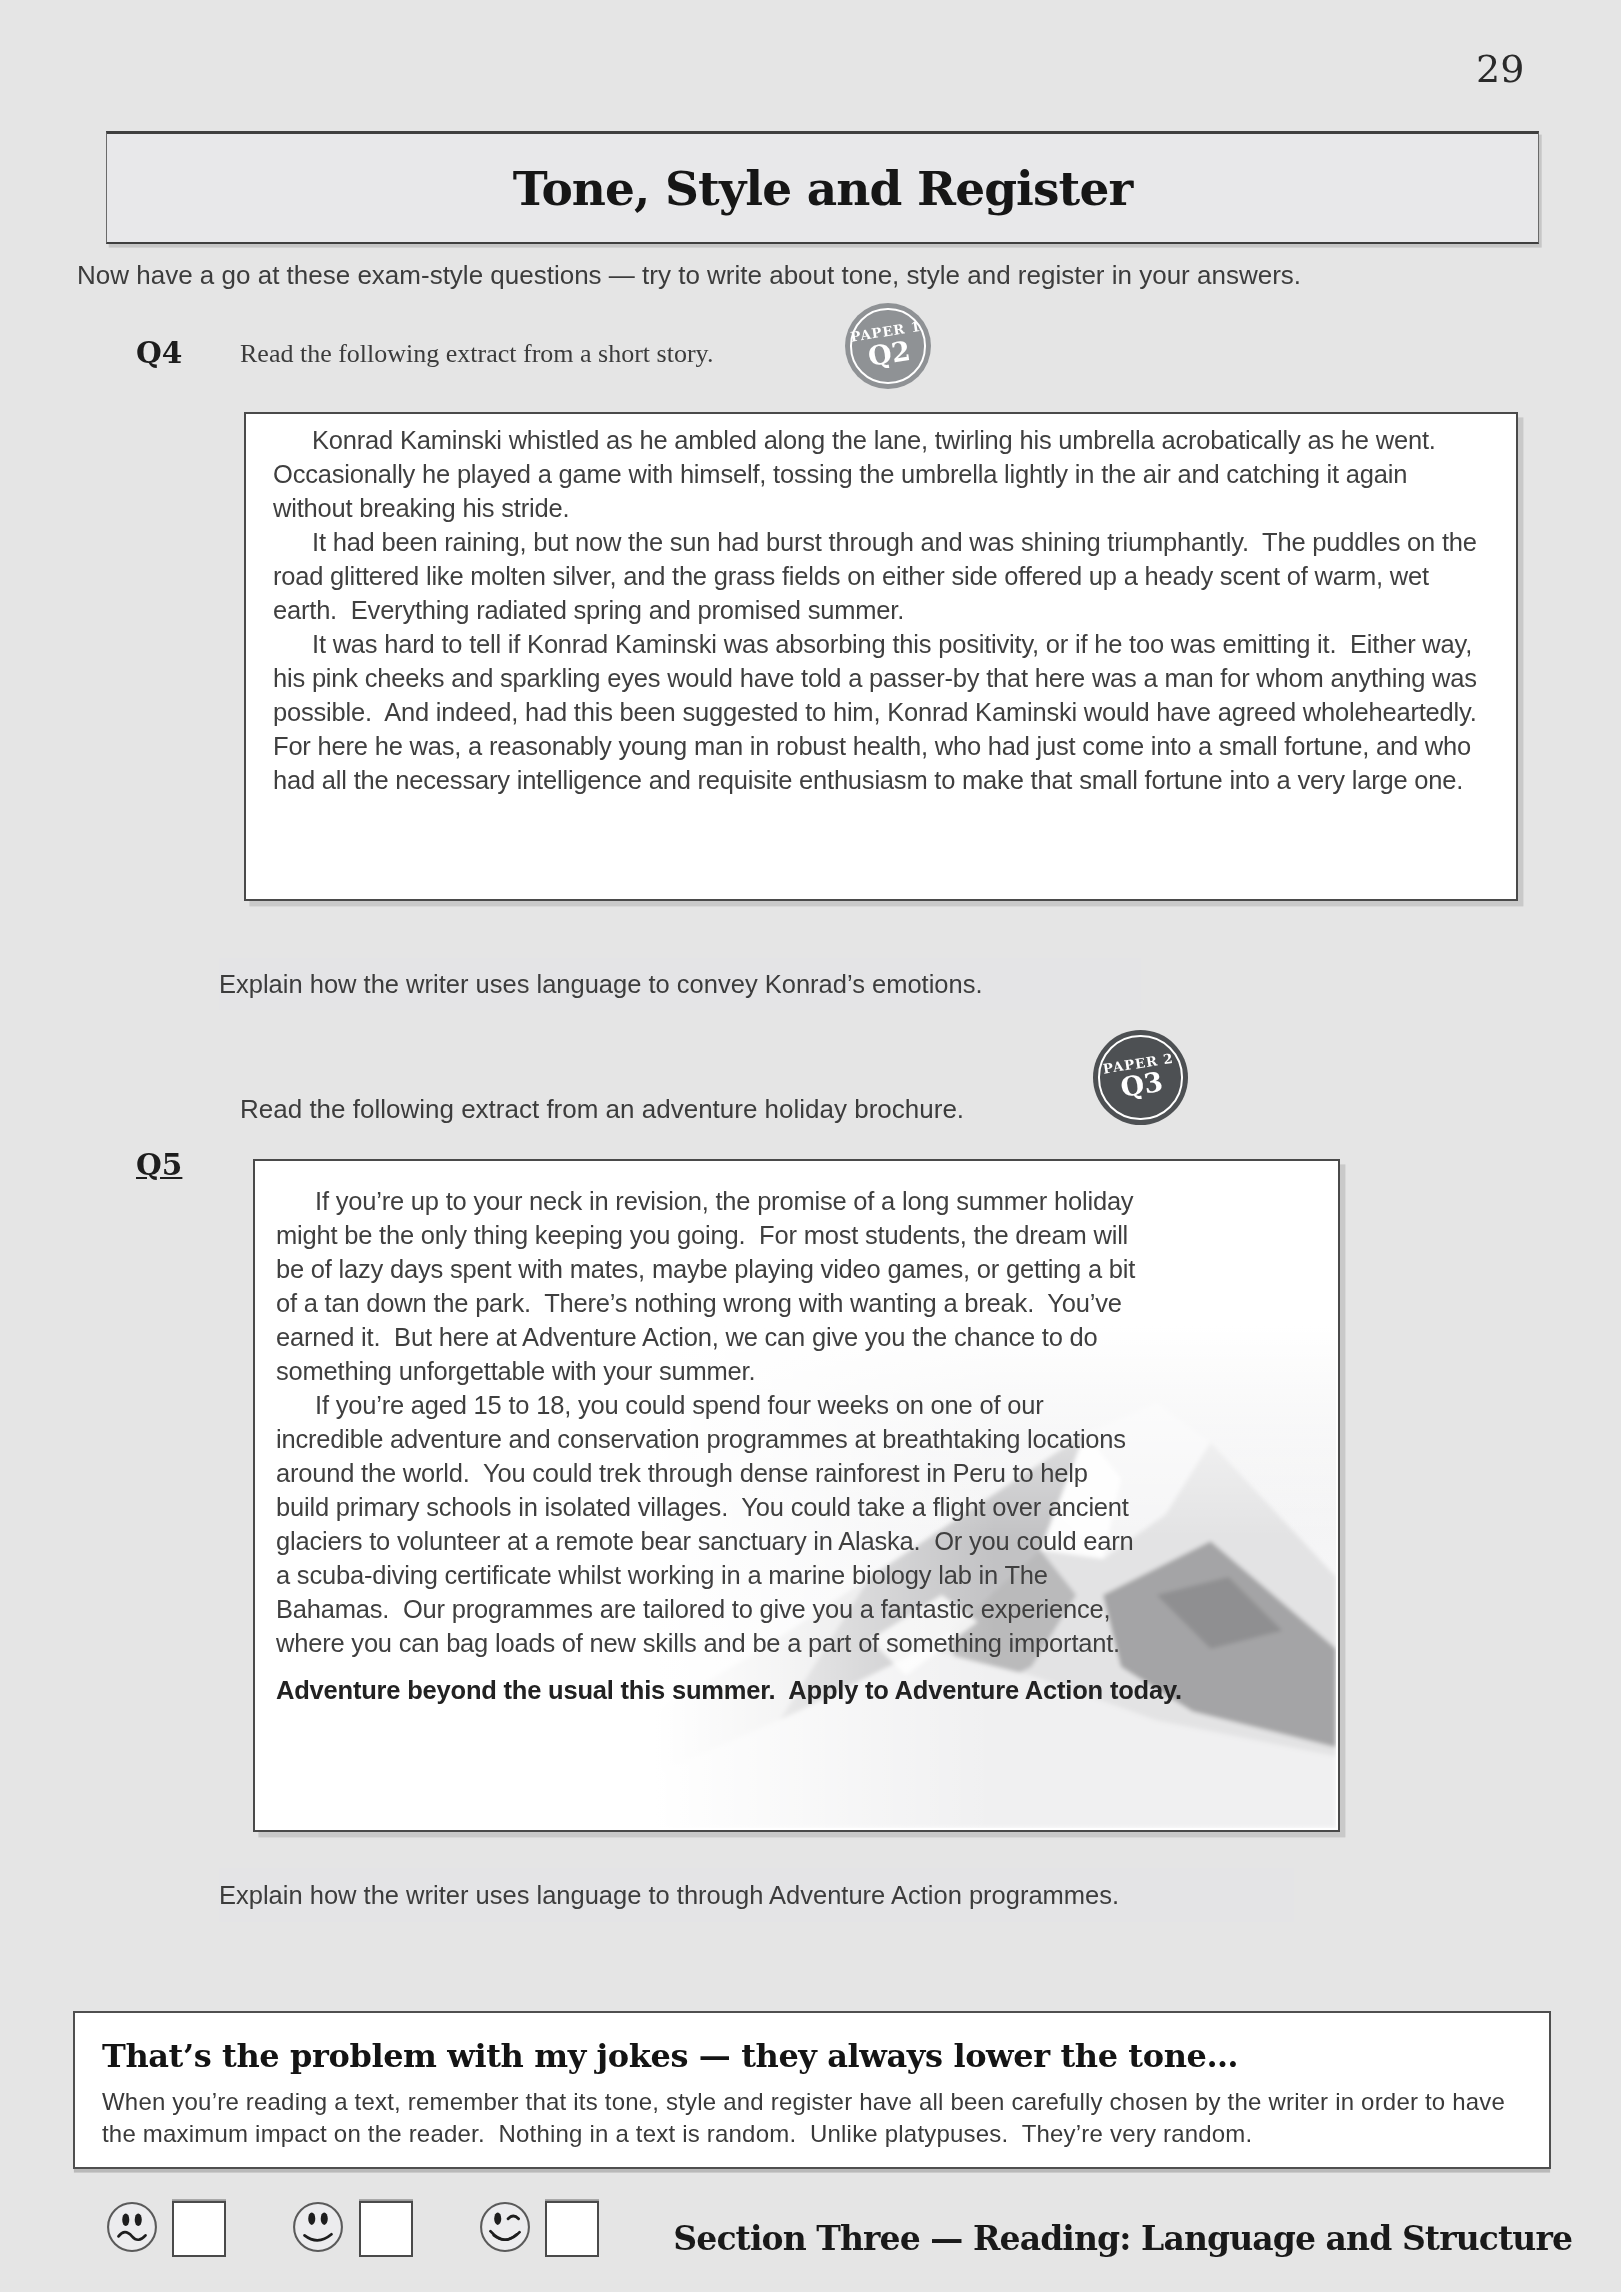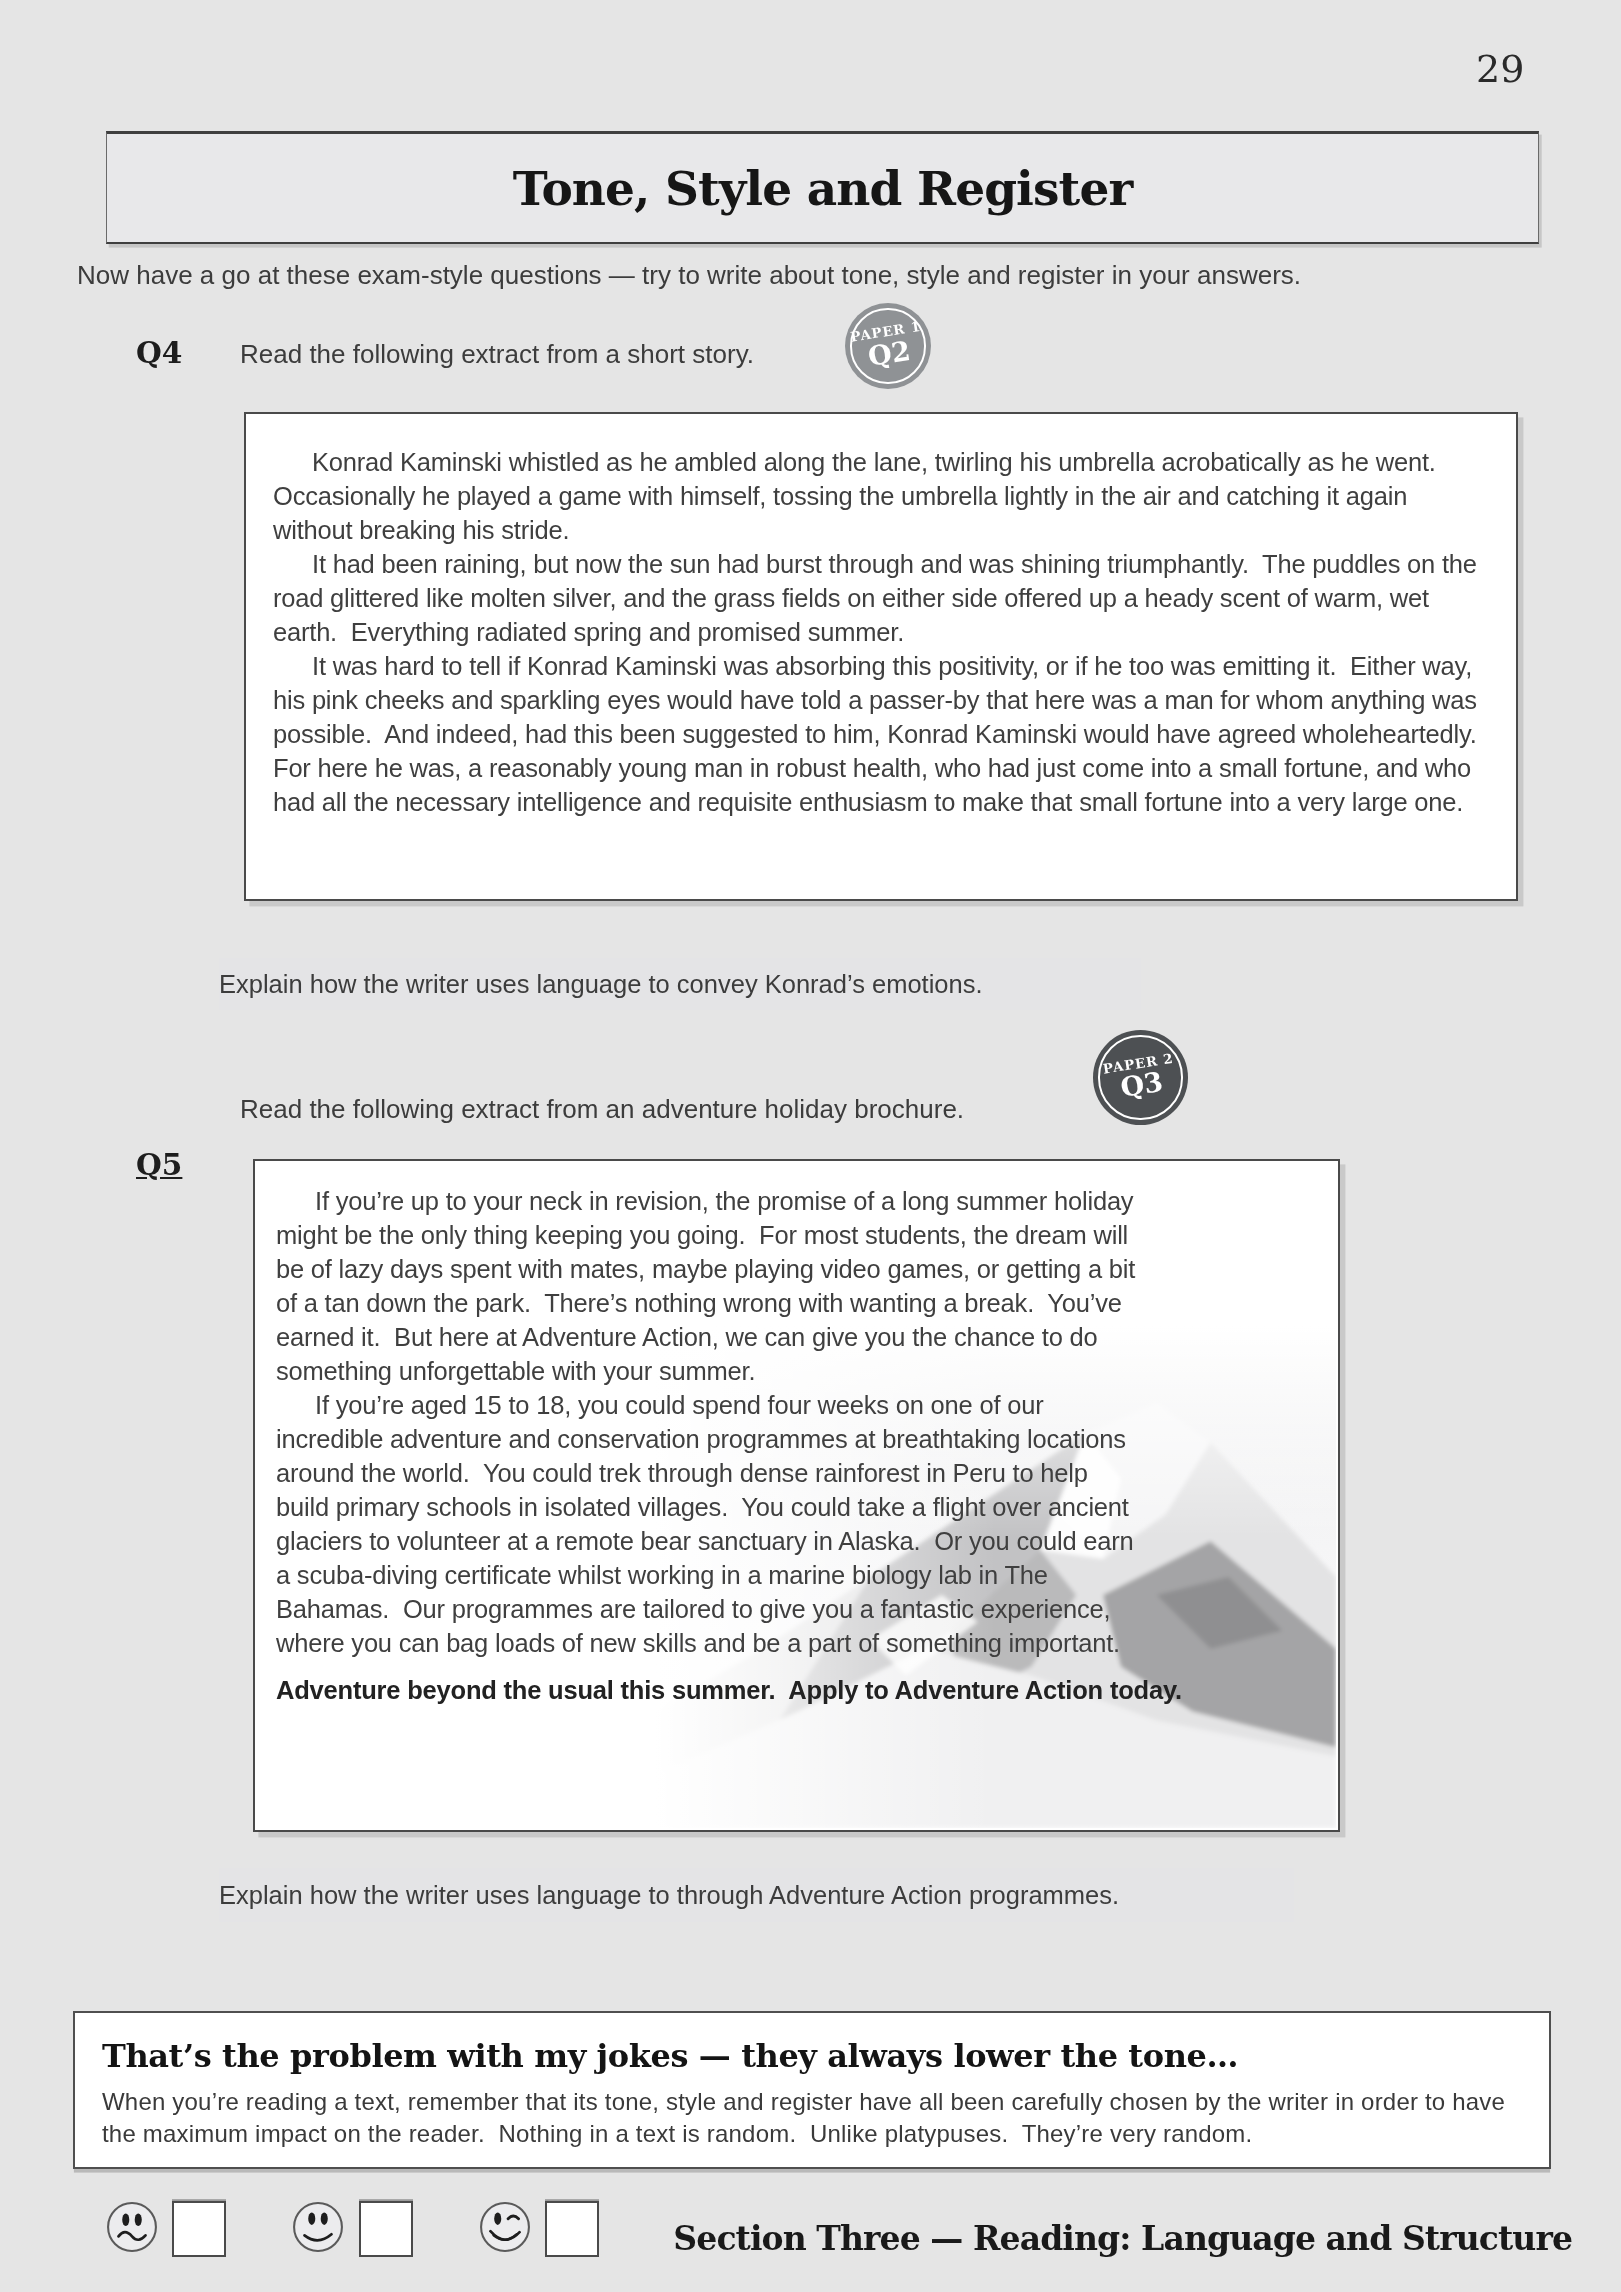--- a/index.html
+++ b/index.html
@@ -28,21 +28,21 @@
   .badge .ring{ position:absolute; inset:5.4px; border:2.7px solid #ffffff; border-radius:50%; }
   .badge .inner{ position:absolute; inset:0; display:flex; flex-direction:column;
     align-items:center; justify-content:center; transform:rotate(-9deg); color:#fff; }
   .badge .paper{ font-family:"DejaVu Serif",serif; font-weight:bold; font-size:13.4px; letter-spacing:0.9px; }
   .badge .qnum{ font-family:"DejaVu Serif",serif; font-weight:bold; font-size:27px; margin-top:-1.8px; }
   #badge-q4{ left:845px; top:303px; width:86px; height:86px; background:#8f9295; }
   #badge-q5{ left:1093px; top:1030px; width:95px; height:95px; background:#4d5053; }
 
   .extract-box{ position:absolute; background:#ffffff; border:2.7px solid #4a4a4a;
     box-shadow:5.4px 5.4px 0 #c9c9c9; }
-  #extract1{ left:244px; top:412px; width:1274px; height:489px; padding:31px 27px; }
+  #extract1{ left:244px; top:412px; width:1274px; height:489px; padding:9px 27px; }
   #extract2{ left:253px; top:1159px; width:1087px; height:673px; padding:23px 21px; }
   .extract-box p{ font-size:25.5px; line-height:34px; color:#3f3f3f;
     text-indent:39px; white-space:pre-wrap; letter-spacing:-0.2px; position:relative; z-index:2; }
   #extract2 p{ max-width:860px; }
   #extract2 .closing{ font-weight:bold; color:#222; text-indent:0; max-width:100%;
     margin-top:12.5px; letter-spacing:-0.2px; position:relative; z-index:2; }
   #mountain{ position:absolute; right:1.8px; bottom:1.8px; width:681px; height:502px; z-index:1; }
 
   .task-bar{ position:absolute; background:#e4e4e6; display:flex; align-items:center;
     font-size:25.5px; color:#3c3c3c; }
@@ -70,21 +70,21 @@
 
   <div id="page-number">29</div>
 
   <div id="title-box">
     <h1>Tone, Style and Register</h1>
   </div>
 
   <div id="intro">Now have a go at these exam-style questions — try to write about tone, style and register in your answers.</div>
 
   <div class="q-label" style="left:136px; top:335px;">Q4</div>
-  <div class="q-prompt" style="left:240px; top:339px;">Read the following extract from a short story.</div>
+  <div class="q-prompt" style="left:240px; top:339px;font-family:Liberation Serif, serif;">Read the following extract from a short story.</div>
   <div class="badge" id="badge-q4">
     <div class="ring"></div>
     <div class="inner">
       <div class="paper">PAPER 1</div>
       <div class="qnum">Q2</div>
     </div>
   </div>
 
   <div class="extract-box" id="extract1">
     <div>

